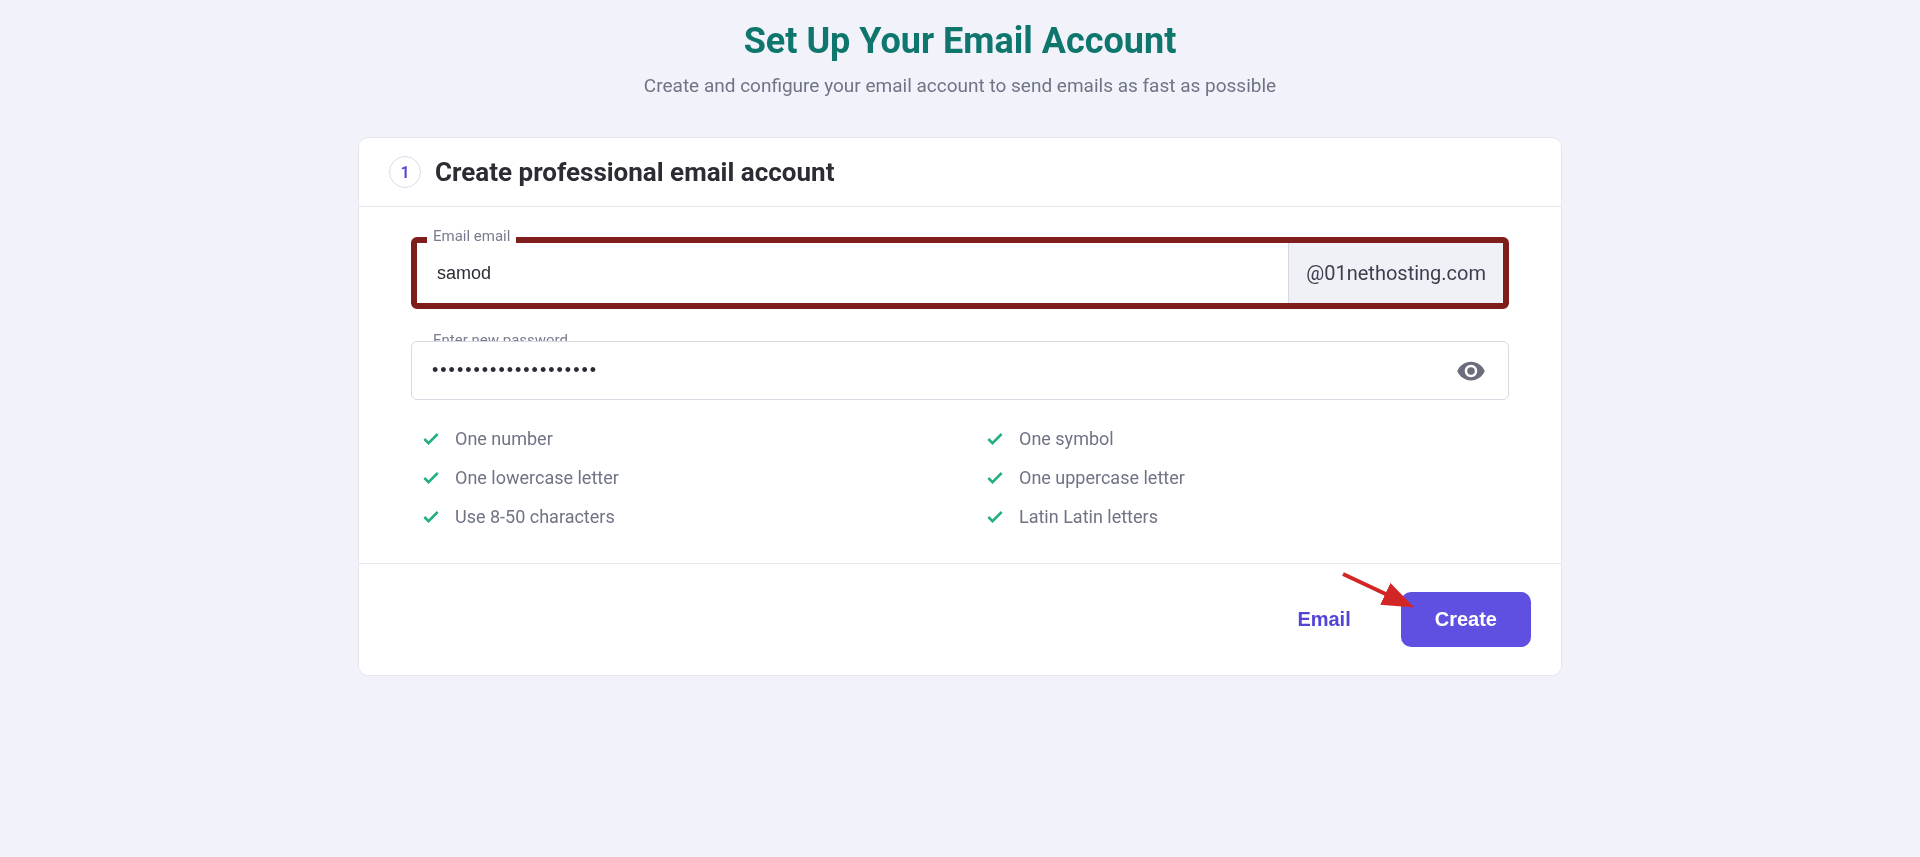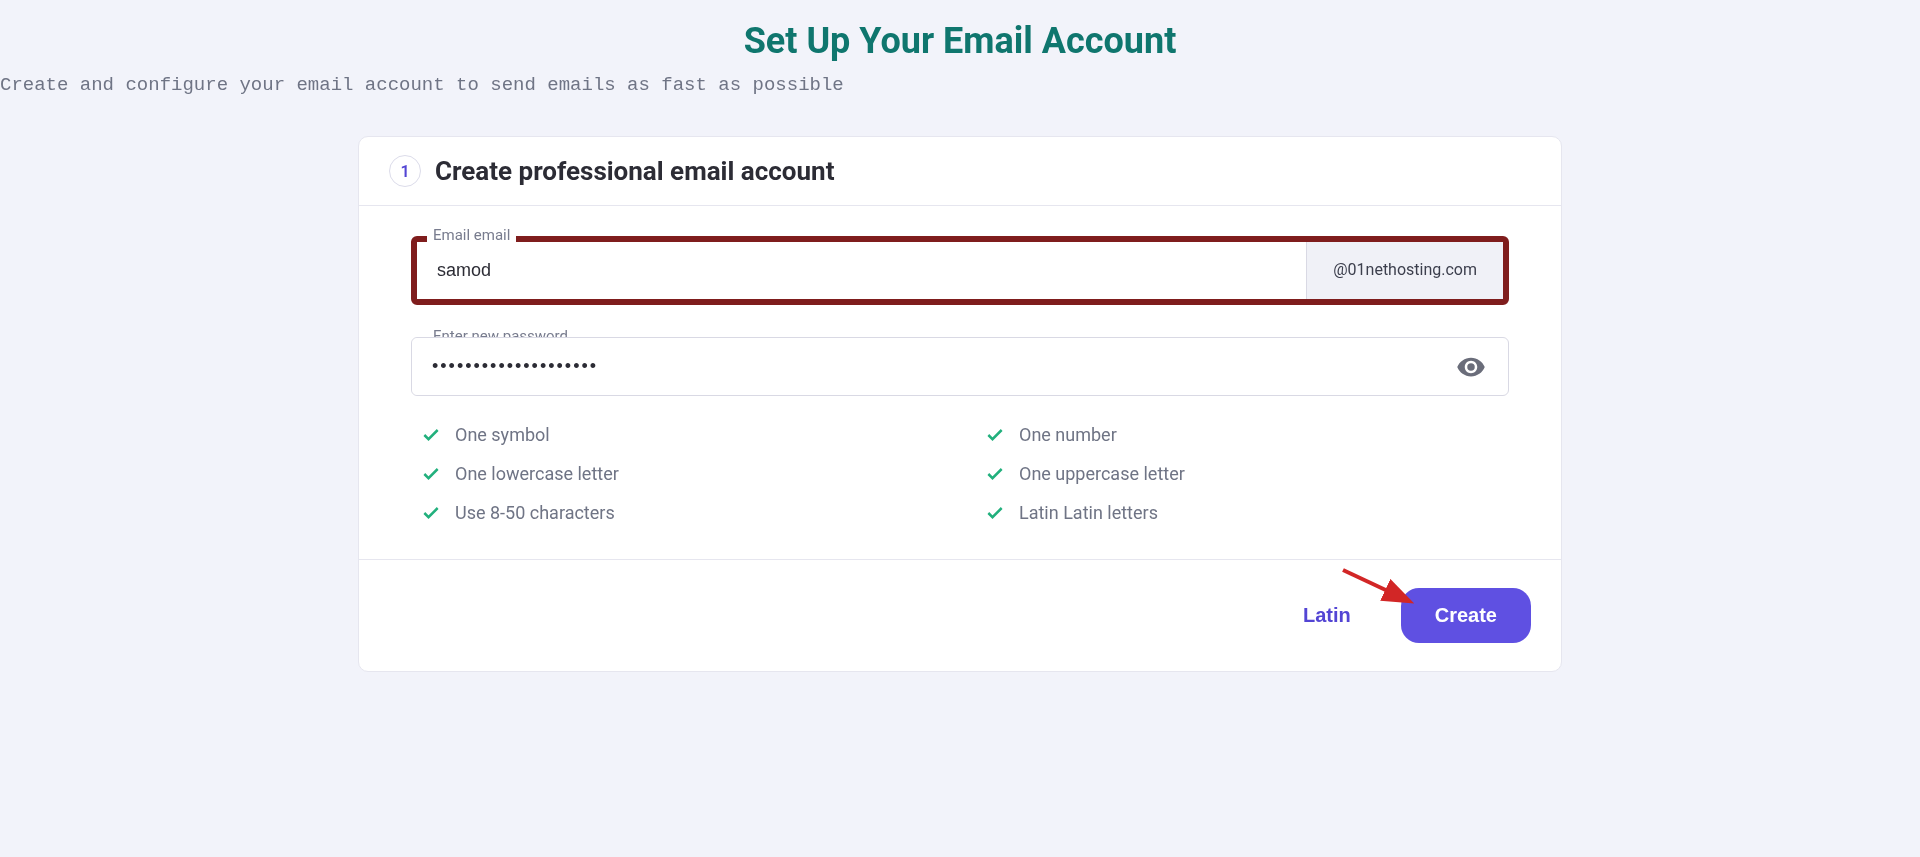--- a/index.html
+++ b/index.html
@@ -14,24 +14,24 @@
       padding: 20px 0 40px 0;
     }
     .page-title {
       text-align: center;
       font-size: 36px;
       font-weight: 700;
       color: #0f766e;
       margin-bottom: 12px;
     }
     .page-subtitle {
+      text-align: center;
       font-size: 19px;
       color: #6f7485;
       margin-bottom: 40px;
-      font-family: Liberation Mono, monospace;
     }
     .card {
       width: 1204px;
       margin: 0 auto;
       background: #fff;
       border-radius: 10px;
       border: 1px solid #e6e6ef;
       overflow: hidden;
     }
     .card-header {
@@ -85,22 +85,22 @@
       flex: 1;
       border: none;
       padding: 18px 20px;
       font-size: 18px;
       color: #2c2c35;
       outline: none;
     }
     .email-domain {
       background: #f0f1f7;
       border-left: 1px solid #d9d9e4;
-      padding: 18px 26px;
-      font-size: 16px;
+      padding: 18px 17px;
+      font-size: 20px;
       color: #3c3f4d;
     }
     .password-row {
       display: flex;
       align-items: center;
       border: 1px solid #d9d9e4;
       border-radius: 6px;
       overflow: visible;
       position: relative;
     }
@@ -163,21 +163,21 @@
       color: #5345d4;
       font-size: 20px;
       font-weight: 700;
       cursor: pointer;
       padding: 14px 20px;
     }
     .create-btn {
       background: #5f50e2;
       color: #fff;
       border: none;
-      border-radius: 18px;
+      border-radius: 10px;
       font-size: 20px;
       font-weight: 700;
       padding: 16px 34px;
       cursor: pointer;
     }
     .arrow-annotation {
       position: absolute;
       width: 80px;
       height: 44px;
       right: 144px;
@@ -217,27 +217,27 @@
           </svg>
         </button>
       </div>
     </div>
 
     <div class="reqs">
       <div class="req-item">
         <svg class="check-icon" viewBox="0 0 24 24">
             <polyline points="4 12 9 17 20 6"></polyline>
           </svg>
+        <span>One number</span>
+      </div>
+      <div class="req-item">
+        <svg class="check-icon" viewBox="0 0 24 24">
+            <polyline points="4 12 9 17 20 6"></polyline>
+          </svg>
         <span>One symbol</span>
-      </div>
-      <div class="req-item">
-        <svg class="check-icon" viewBox="0 0 24 24">
-            <polyline points="4 12 9 17 20 6"></polyline>
-          </svg>
-        <span>One number</span>
       </div>
       <div class="req-item">
         <svg class="check-icon" viewBox="0 0 24 24">
             <polyline points="4 12 9 17 20 6"></polyline>
           </svg>
         <span>One lowercase letter</span>
       </div>
       <div class="req-item">
         <svg class="check-icon" viewBox="0 0 24 24">
             <polyline points="4 12 9 17 20 6"></polyline>
@@ -262,16 +262,16 @@
 
   <div class="card-footer">
     <svg class="arrow-annotation" viewBox="0 0 80 44">
       <defs>
         <marker id="arrhead" markerWidth="8" markerHeight="8" refX="6" refY="3" orient="auto">
           <polygon points="0 0, 8 3, 0 6" fill="#d22626"></polygon>
         </marker>
       </defs>
       <line x1="6" y1="6" x2="70" y2="36" stroke="#d22626" stroke-width="4" marker-end="url(#arrhead)"></line>
     </svg>
-    <button class="skip-btn">Latin</button>
+    <button class="skip-btn">Email</button>
     <button class="create-btn">Create</button>
   </div>
 </div>
 
 </body></html>

